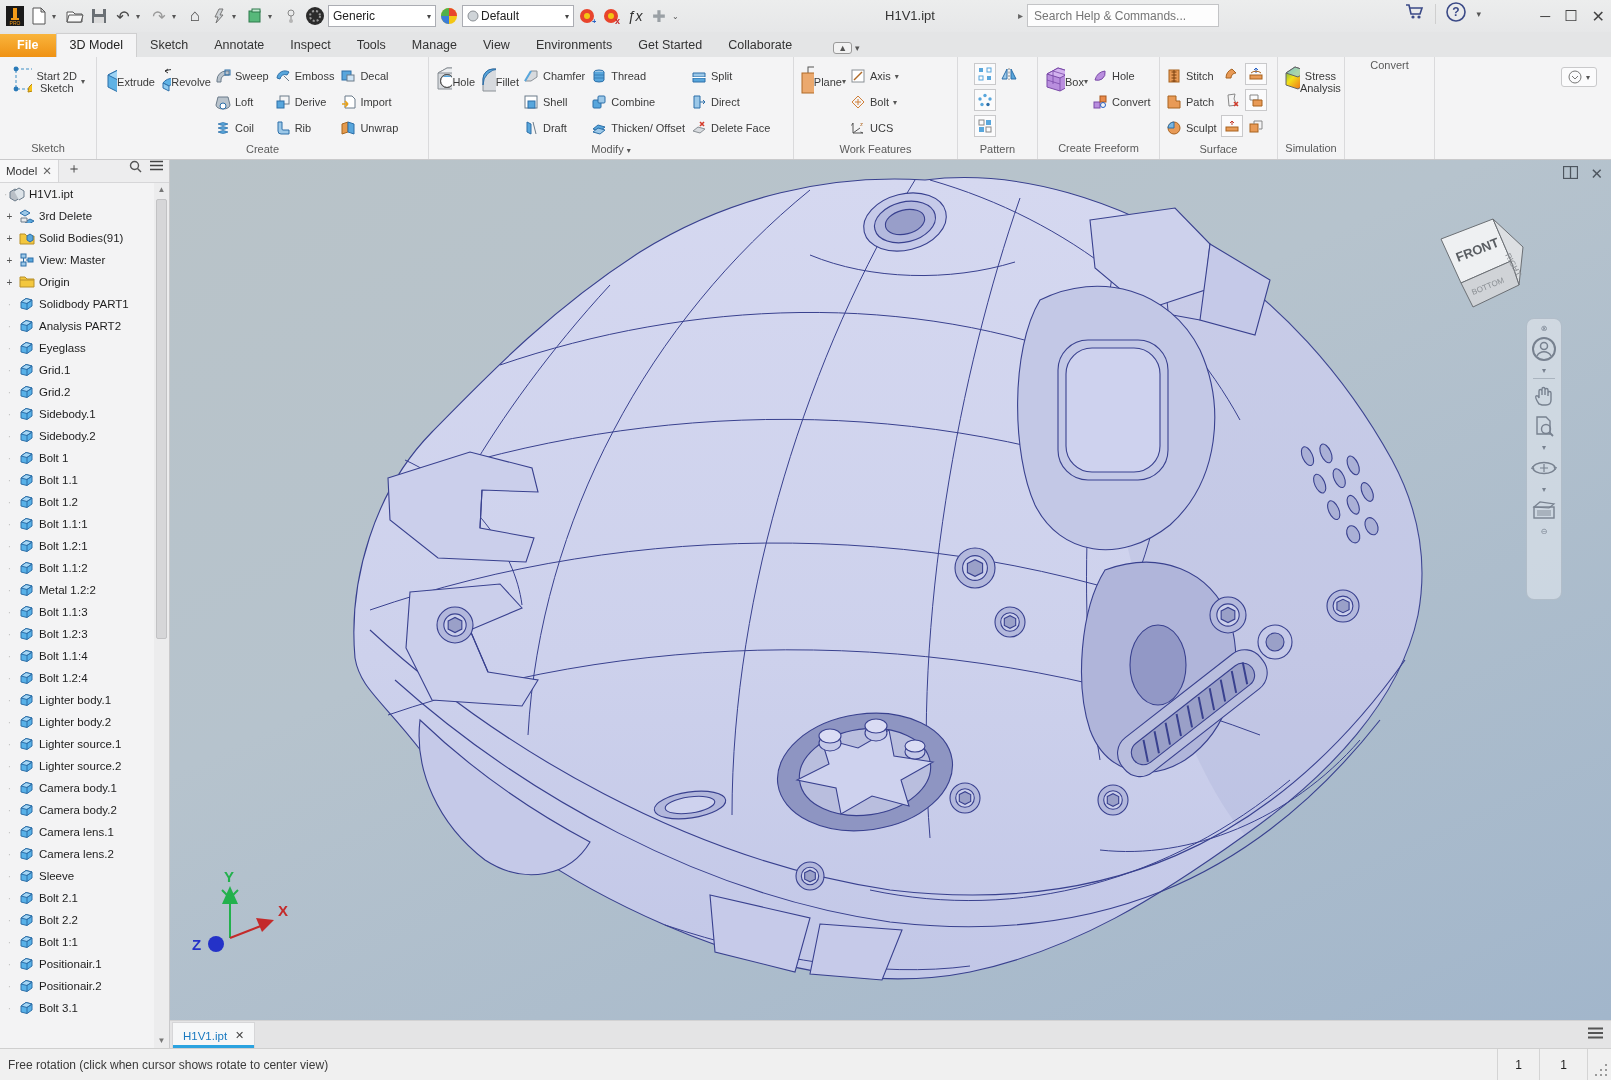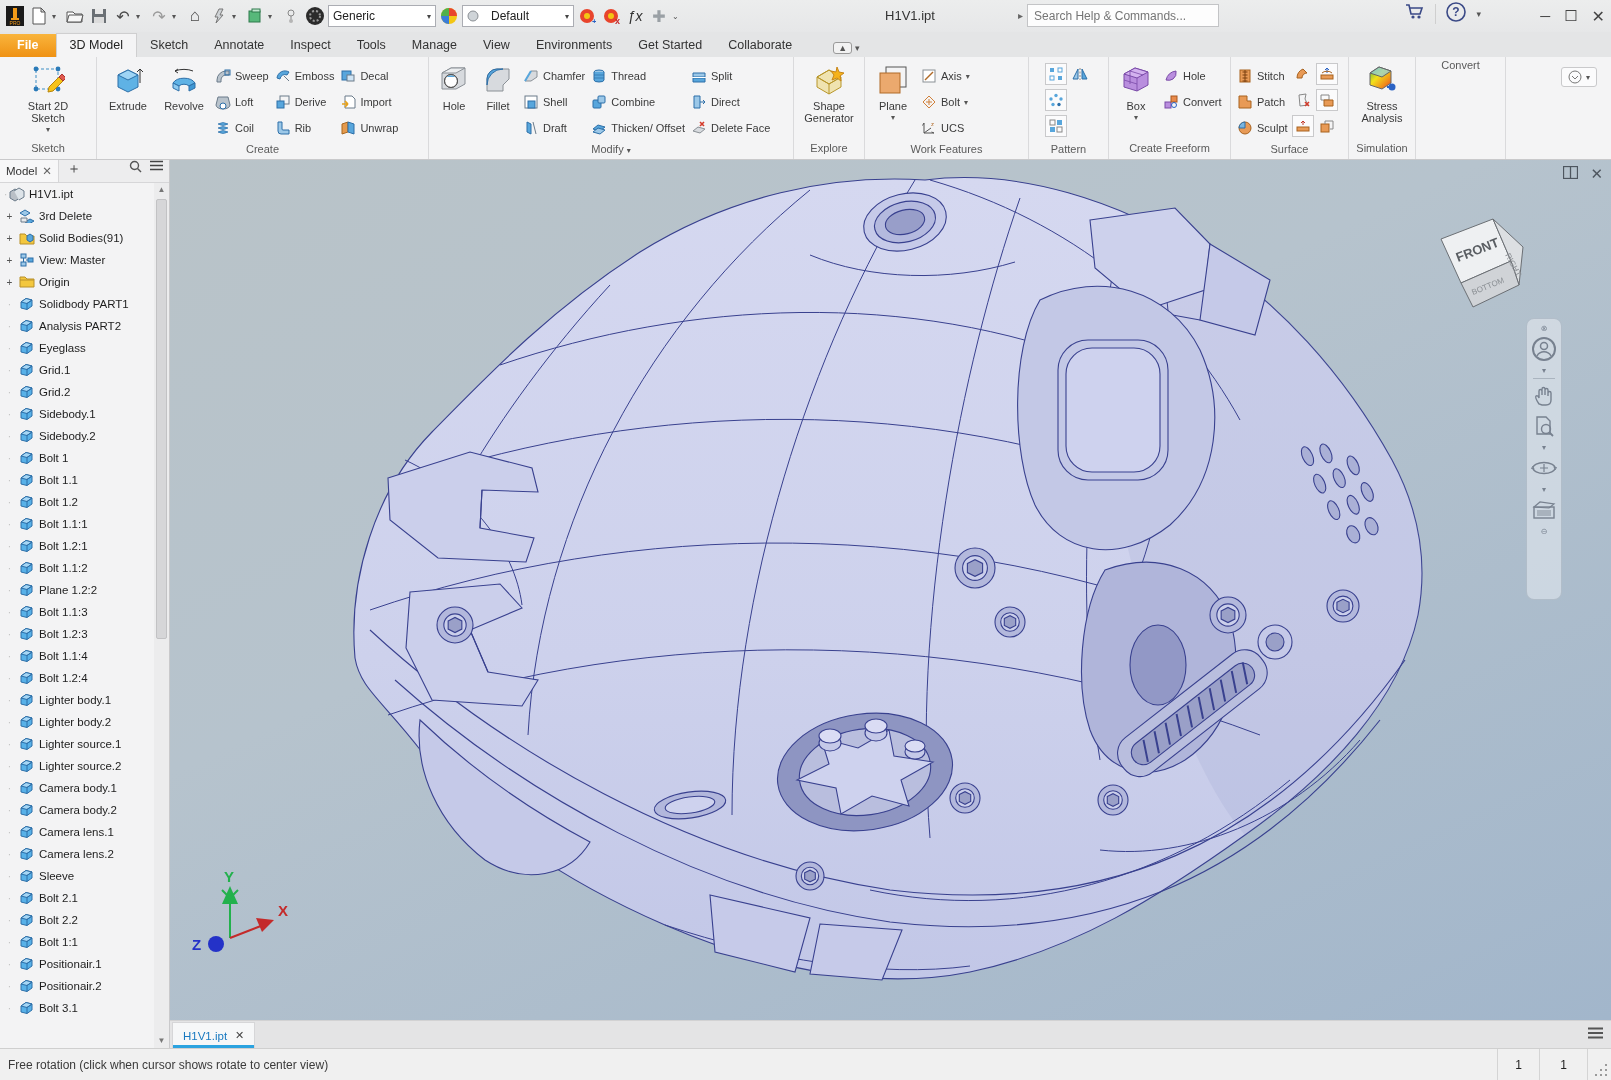--- a/index.html
+++ b/index.html
@@ -8,21 +8,21 @@
 
   
   #titlebar { position:absolute; top:0; left:0; width:1611px; height:32px;
     background:linear-gradient(#eceded,#e6e7e8); display:flex; align-items:center; }
   .qat { display:flex; align-items:center; gap:2px; padding-left:4px; }
   .qbtn { height:24px; min-width:22px; display:flex; align-items:center; justify-content:center;
     color:#4a4a4a; font-size:14px; }
   .qbtn svg { display:block; }
   .qcaret { font-size:8px; color:#555; width:10px; }
   .combo { height:22px; background:#fff; border:1px solid #abadb3; display:flex;
-    align-items:center; font-size:12px; color:#222; padding:0 4px; gap:11px; }
+    align-items:center; font-size:12px; color:#222; padding:0 4px; gap:1px; }
   .combo .car { font-size:8px; color:#444; margin-left:auto; }
   #title-center { position:absolute; left:800px; width:220px; text-align:center;
     font-size:13px; color:#333; top:8px; }
   #searchwrap { position:absolute; left:1018px; top:4px; display:flex; align-items:center; }
   #searchbox { width:192px; height:23px; background:#fdfdfd; border:1px solid #c3c4c6;
     font-size:12px; color:#444; padding:0 6px; }
   #winctl { position:absolute; right:6px; top:0; height:32px; display:flex; align-items:center; gap:14px;
     color:#444; font-size:14px; }
   #helpzone { position:absolute; right:130px; top:2px; display:flex; align-items:center; gap:10px; color:#3b4a87; }
   .vsep { width:1px; height:20px; background:#cfcfcf; }
@@ -37,21 +37,21 @@
   #ribbon-toggle { margin-left:28px; margin-bottom:3px; display:flex; align-items:center; gap:3px;
     color:#555; font-size:9px; }
   #ribbon-toggle .pill { border:1px solid #999; border-radius:3px; padding:0 4px; background:#f2f2f2; }
 
   
   #ribbon { position:absolute; top:57px; left:0; width:1611px; height:103px;
     background:#f4f4f5; border-bottom:1px solid #c9c9cb; display:flex; }
   .panel { height:100%; border-right:1px solid #dadadc; display:flex; flex-direction:column; }
   .pbody { flex:1; display:flex; align-items:flex-start; padding:4px 4px 0 4px; gap:2px; }
   .plabel { height:19px; text-align:center; font-size:11px; color:#5a5a5a; line-height:16px; }
-  .bigbtn { width:54px; display:flex; flex-direction:column; align-items:center; font-size:11px;
+  .bigbtn { width:54px; display:flex; flex-direction:row; align-items:center; font-size:11px;
     color:#3a3a3a; text-align:center; line-height:12px; padding-top:2px; }
   .bigbtn svg { margin-bottom:3px; }
   .scol { display:flex; flex-direction:column; justify-content:flex-start; padding-top:2px; }
   .sbtn { display:flex; align-items:center; gap:4px; height:26px; font-size:11px; color:#3a3a3a;
     white-space:nowrap; padding:0 2px; }
   .si { width:16px; height:16px; display:inline-flex; align-items:center; justify-content:center; }
   .tinycar { font-size:8px; color:#555; }
   .igrid { display:grid; grid-template-columns:24px 24px; grid-auto-rows:26px; padding-top:2px; }
   .ibtn { width:22px; height:22px; border:1px solid transparent; display:flex; align-items:center;
     justify-content:center; }
@@ -489,33 +489,20 @@
                 <path d="M9 2 l4 4 m0 -4 l-4 4" stroke="#d43a2a" stroke-width="1.6"></path>
               </svg>
             </span>
             <span>Delete Face</span>
           </div>
       </div>
     </div>
     <div class="plabel"><span>Modify</span> <span class="tinycar">▾</span></div>
   </div>
 
-  <div class="panel" style="width:71px;">
-    <div class="pbody" style="justify-content:center;">
-      <div class="bigbtn" style="width:60px;">
-        <svg width="36" height="34">
-          <path d="M6 14 l12 -7 12 7 v10 l-12 7 -12 -7 z" fill="#efe3b0" stroke="#b8962a"></path>
-          <path d="M6 14 l12 -7 12 7 -12 7 z m12 7 v10 m-12 -17 l12 7 m12 -7 l-12 7" fill="none" stroke="#b8962a"></path>
-          <path d="M26 4 l2 5 5 1 -4 3 1 5 -4 -3 -5 2 2 -5 -3 -4 5 1 z" fill="#f6b21a" stroke="#c7861a"></path>
-          </svg>
-        <span>Shape Generator</span>
-        </div>
-    </div>
-    <div class="plabel">Explore</div>
-  </div>
 
   <div class="panel" style="width:164px;">
     <div class="pbody">
       <div class="bigbtn" style="width:48px;">
         <svg width="34" height="34">
           <rect x="10" y="4" width="20" height="20" fill="none" stroke="#555"></rect>
           <rect x="4" y="10" width="20" height="20" fill="#eba96e" stroke="#b06a28"></rect>
           </svg>
         <span>Plane</span>
         <span class="tinycar">▾</span>
@@ -922,21 +909,21 @@
           </svg></span>
         <span>Bolt 1.1:2</span>
       </div>
       <div class="trow">
         <span class="ex"><span style="color:#c0c0c0;">·</span></span>
         <span class="nico"><svg width="15" height="14">
             <path d="M2 5 l5 -3.5 6 1.5 v6 l-5 3.5 -6 -1.5z" fill="#58b1e8" stroke="#2d6fa8"></path>
             <path d="M2 5 l5 -3.5 6 1.5 -5 3.5z" fill="#a5d6f5" stroke="#2d6fa8"></path>
             <path d="M8 6.5 l5 -3.5 m-5 3.5 v6" fill="none" stroke="#2d6fa8"></path>
           </svg></span>
-        <span>Plane 1.2:2</span>
+        <span>Metal 1.2:2</span>
       </div>
       <div class="trow">
         <span class="ex"><span style="color:#c0c0c0;">·</span></span>
         <span class="nico"><svg width="15" height="14">
             <path d="M2 5 l5 -3.5 6 1.5 v6 l-5 3.5 -6 -1.5z" fill="#58b1e8" stroke="#2d6fa8"></path>
             <path d="M2 5 l5 -3.5 6 1.5 -5 3.5z" fill="#a5d6f5" stroke="#2d6fa8"></path>
             <path d="M8 6.5 l5 -3.5 m-5 3.5 v6" fill="none" stroke="#2d6fa8"></path>
           </svg></span>
         <span>Bolt 1.1:3</span>
       </div>

